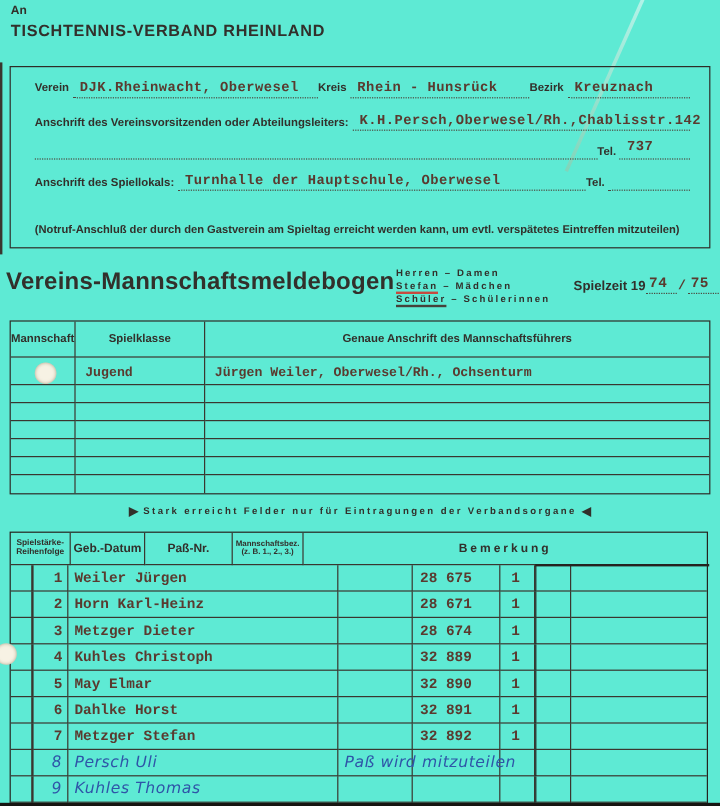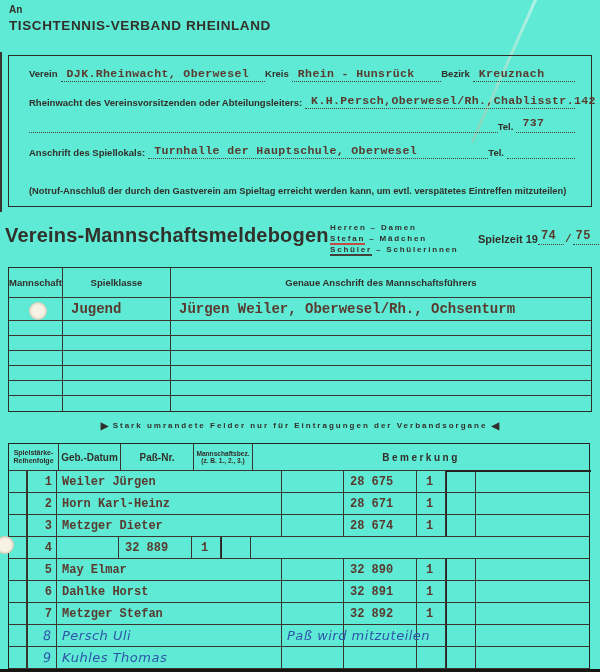--- a/index.html
+++ b/index.html
@@ -50,21 +50,21 @@
   
   .teams{position:absolute; left:8px; top:267px; width:582px; border:1.6px solid #2e2c27; border-collapse:collapse;}
   .teams .trow{display:flex;}
   .teams .cell{border-right:1.2px solid #3a362f; border-bottom:1.2px solid #3a362f; box-sizing:border-box; position:relative;}
   .teams .cell:last-child{border-right:none;}
   .teams .trow:last-child .cell{border-bottom:none;}
   .teams .c0{width:54px;} .teams .c1{width:108px;} .teams .c2{flex:1;}
   .teams .hrow .cell{height:30px; display:flex; align-items:center; justify-content:center; font-size:9.5px; font-weight:bold; text-align:left;}
   .teams .drow .cell{height:23px;}
   .teams .erow .cell{height:15px;}
-  .teams .tval{position:absolute; bottom:3px; left:8px; font-family:"Liberation Mono","DejaVu Sans Mono",monospace; color:#5a3a2f; font-size:14px; font-weight:bold; white-space:nowrap;margin-top:25px;}
+  .teams .tval{position:absolute; bottom:3px; left:8px; font-family:"Liberation Mono","DejaVu Sans Mono",monospace; color:#5a3a2f; font-size:11px; font-weight:bold; white-space:nowrap;margin-top:25px;}
   .teams .c0 .tval{left:26px;}
 
   
   .notice{position:absolute; left:0; top:420px; width:100%; text-align:center; font-size:8px; font-weight:bold; letter-spacing:2px; white-space:nowrap;}
   .notice .arr{font-size:10px; letter-spacing:0; vertical-align:-1px;}
 
   
   .players{position:absolute; left:8px; top:443px; width:582px; border:1.8px solid #25231f; box-sizing:border-box;}
   .players .prow{display:flex;}
   .players .pcell{border-right:1.1px solid #3a362f; border-bottom:1.1px solid #3a362f; box-sizing:border-box; position:relative; overflow:visible;}
@@ -108,21 +108,21 @@
       <span class="lbl">Kreis</span>
       <span class="fill" style="flex:1.9;">
           <span class="typed">Rhein - Hunsrück</span>
         </span>
       <span class="lbl">Bezirk</span>
       <span class="fill" style="flex:1.3;">
           <span class="typed">Kreuznach</span>
         </span>
     </div>
     <div class="fline" style="top:37px;">
-      <span class="lbl">Rheinwacht des Vereinsvorsitzenden oder Abteilungsleiters:</span>
+      <span class="lbl">Anschrift des Vereinsvorsitzenden oder Abteilungsleiters:</span>
       <span class="fill">
           <span class="typed">K.H.Persch,Oberwesel/Rh.,Chablisstr.142</span>
         </span>
     </div>
     <div class="fline" style="top:61px;">
       <span class="fill" style="flex:8;"></span>
       <span class="lbl">Tel.</span>
       <span class="fill" style="flex:1;">
           <span class="typed" style="bottom:3px;">737</span>
         </span>
@@ -200,21 +200,21 @@
       <div class="trow erow">
         <div class="cell c0"></div>
         <div class="cell c1"></div>
         <div class="cell c2"></div>
       </div>
     </div>
   <div class="punch" style="left:29px; top:302px; width:18px; height:18px;"></div>
 
   <div class="notice">
     <span class="arr">▶</span>
-    <span>Stark umrandete Felder nur für Eintragungen der Verbandsorgane</span>
+    <span>Stark erreicht Felder nur für Eintragungen der Verbandsorgane</span>
     <span class="arr">◀</span>
   </div>
 
   <div class="players" id="players">
       <div class="prow hdr">
         <div class="pcell pc0h">
           <span>Spielstärke-</span>
           <span>Reihenfolge</span>
         </div>
         <div class="pcell pc3">Geb.-Datum</div>
@@ -277,20 +277,23 @@
           <span class="pteam">1</span>
         </div>
         <div class="pcell pc6"></div>
         <div class="pcell pc7"></div>
       </div>
       <div class="prow drow">
         <div class="pcell pc0"></div>
         <div class="pcell pc1">
           <span class="pnum">4</span>
         </div>
+        <div class="pcell pc2">
+          <span class="pname">Kuhles Christoph</span>
+        </div>
         <div class="pcell pc3"></div>
         <div class="pcell pc4">
           <span class="ppass">32 889</span>
         </div>
         <div class="pcell pc5">
           <span class="pteam">1</span>
         </div>
         <div class="pcell pc6"></div>
         <div class="pcell pc7"></div>
       </div>

